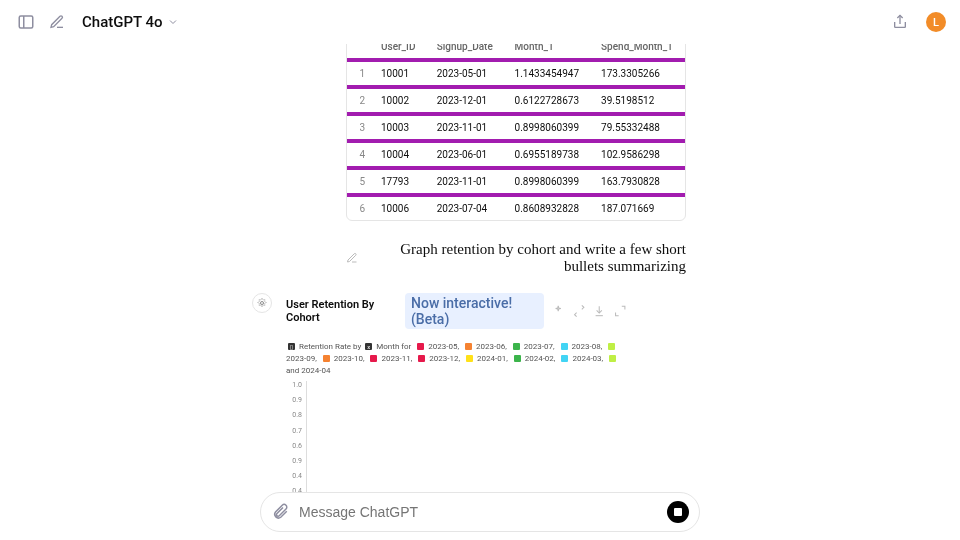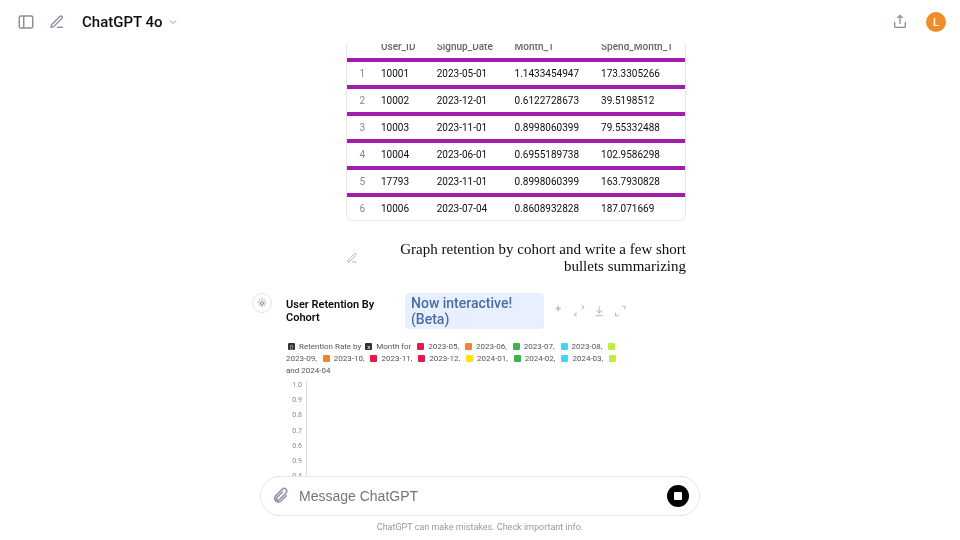--- a/index.html
+++ b/index.html
@@ -230,14 +230,13 @@
 <div class="composer-wrap">
   <div class="composer">
     <svg width="18" height="18" viewBox="0 0 24 24" fill="none" stroke="#8e8ea0" stroke-width="2">
         <path d="M21 11l-8 8a5 5 0 01-7-7l9-9a3.5 3.5 0 015 5l-9 9a2 2 0 01-3-3l8-8"></path>
       </svg>
     <input type="text" placeholder="Message ChatGPT" style="">
     <div class="stop-btn">
         <div class="sq"></div>
       </div>
   </div>
-  <div class="footer-note">ChatGPT can make mistakes. Check important info.</div>
 </div>
 
 </body></html>

